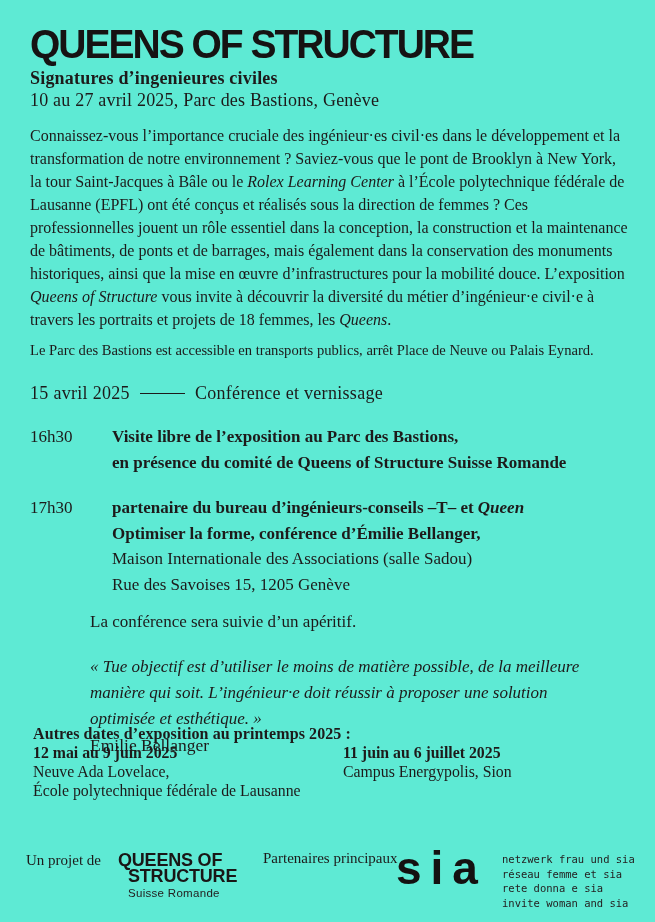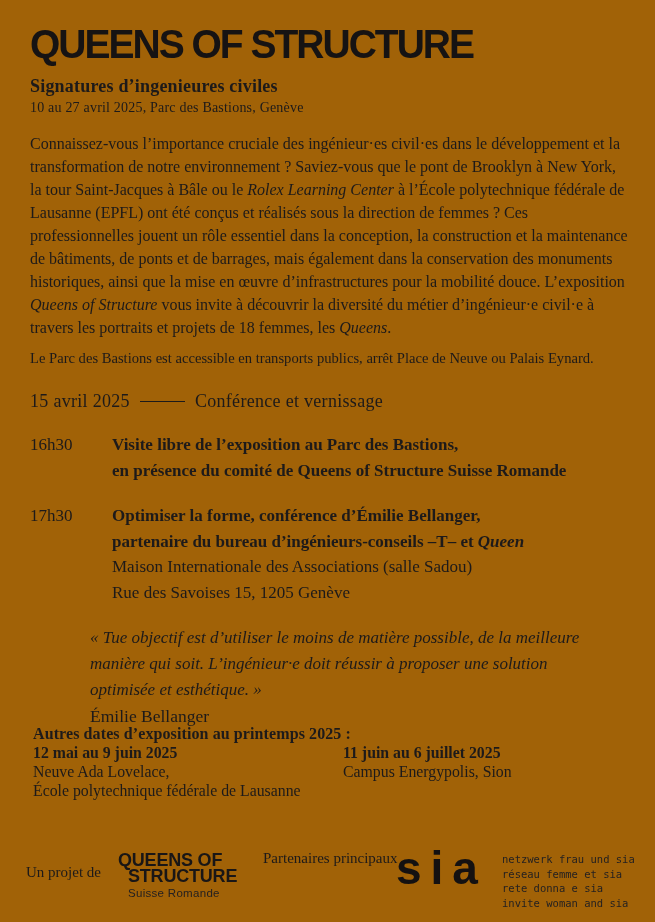--- a/index.html
+++ b/index.html
@@ -2,21 +2,21 @@
 <html lang="fr"><head>
 <meta charset="utf-8">
 <title>Queens of Structure</title>
 <style>
   html, body { margin: 0; padding: 0; background: #e8e8e8; }
   .page {
     position: relative;
     width: 655px;
     height: 922px;
     margin: 0 auto;
-    background: #a16207;
+    background: #5eead4;
     color: #1d1a1a;
     font-family: "Liberation Serif", serif;
     overflow: hidden;
   }
   .content {
     position: absolute;
     left: 30px;
     top: 24px;
     width: 600px;
   }
@@ -25,28 +25,28 @@
     font-weight: 900;
     font-size: 39px;
     line-height: 40px;
     letter-spacing: -2px;
     color: #161313;
     transform: scaleY(1.03);
     transform-origin: left top;
     white-space: nowrap;
   }
   .subtitle {
-    margin-top: 11px;
+    margin-top: 3px;
     font-size: 18px;
     font-weight: bold;
     line-height: 22px;
     letter-spacing: 0.2px;
   }
   .dateline {
-    font-size: 14px;
+    font-size: 18px;
     line-height: 22px;
     letter-spacing: 0.2px;
   }
   .intro {
     margin: 13px 0 0 0;
     font-size: 16px;
     line-height: 23px;
     text-align: left;
   }
   .intro em, .quote, .it { font-style: italic; }
@@ -103,21 +103,20 @@
     font-size: 15.8px;
     line-height: 19px;
   }
   .od-heading { font-size: 16px; letter-spacing: 0.1px; }
   .od-cols { display: flex; }
   .od-col1 { width: 310px; flex: none; }
   
   .f-project {
     position: absolute; left: 26px; top: 852px;
     font-size: 15px;
-    margin-top: 12px;
   }
   .f-logo {
     position: absolute; left: 118px; top: 853px;
     font-family: "Liberation Sans", sans-serif;
     font-weight: 900;
     color: #191616;
   }
   .f-logo .l1, .f-logo .l2 {
     font-size: 18px;
     line-height: 15.5px;
@@ -180,27 +179,28 @@
       <div class="time">16h30</div>
       <div class="lines">
         <div class="b">Visite libre de l’exposition au Parc des Bastions,</div>
         <div class="b">en présence du comité de Queens of Structure Suisse Romande</div>
       </div>
     </div>
 
     <div class="sched">
       <div class="time">17h30</div>
       <div class="lines">
+        <div class="b"><span>partenaire du bureau d’ingénieurs-conseils –T– et </span><em>Queen</em></div>
         <div class="b">Optimiser la forme, conférence d’Émilie Bellanger,</div>
-        <div class="b"><span>partenaire du bureau d’ingénieurs-conseils –T– et </span><em>Queen</em></div>
         <div>Maison Internationale des Associations (salle Sadou)</div>
         <div>Rue des Savoises 15, 1205 Genève</div>
       </div>
     </div>
 
+    <p class="aperitif">La conférence sera suivie d’un apéritif.</p>
 
     <p class="quote">« Tue objectif est d’utiliser le moins de matière possible, de la meilleure manière qui soit. L’ingénieur·e doit réussir à proposer une solution optimisée et esthétique. »</p>
 
     <p class="attribution">Émilie Bellanger</p>
 
   </div>
 
   <div class="other-dates">
     <div class="od-heading b">Autres dates d’exposition au printemps 2025 :</div>
     <div class="od-cols">

